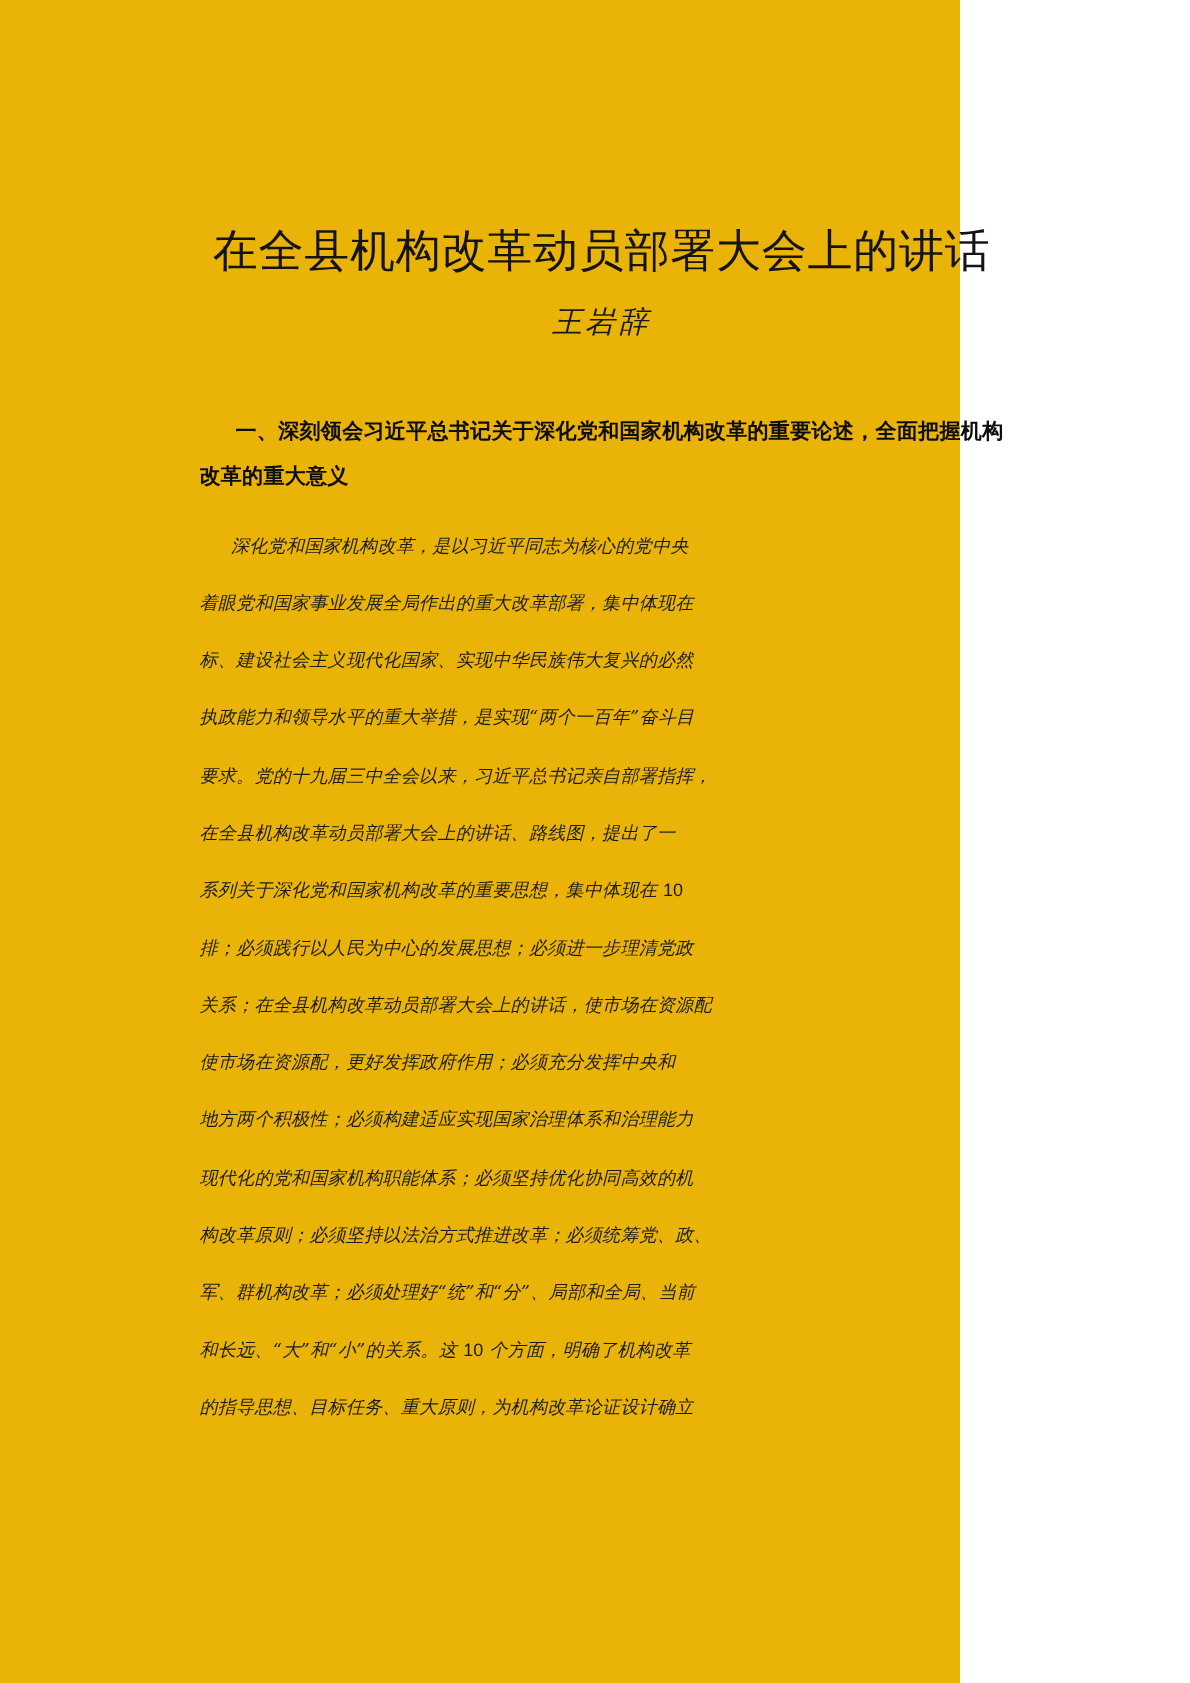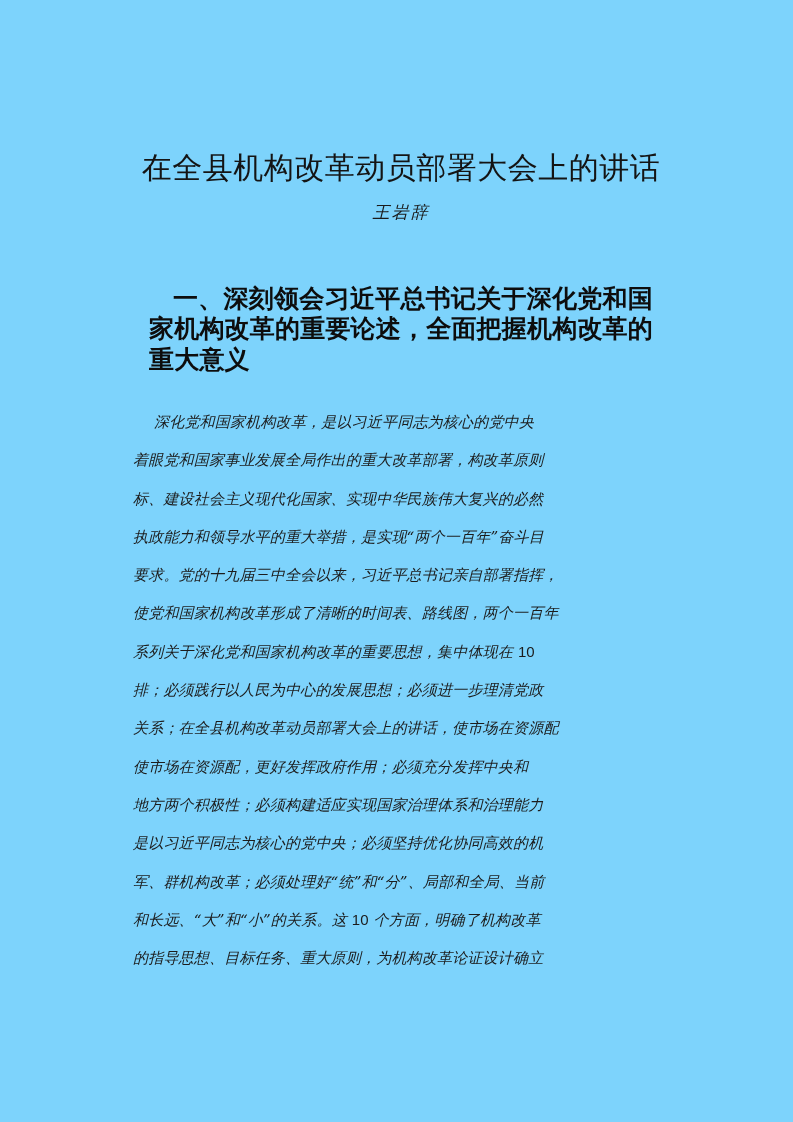--- a/index.html
+++ b/index.html
@@ -11,23 +11,23 @@
     width: 793px;
     height: 1122px;
     overflow: hidden;
     font-family: "DejaVu Serif", serif;
     color: #000000;
     -webkit-font-smoothing: antialiased;
   }
 
   .page {
     position: relative;
-    width: 793px;
+    width: 640px;
     height: 1122px;
-    background: #7dd3fc;
+    background: #eab308;
     box-sizing: border-box;
   }
 
   .content {
     position: absolute;
     left: 133px;
     top: 0;
     width: 536px;
   }
 
@@ -42,51 +42,51 @@
     letter-spacing: 0.5px;
     line-height: 1.35;
     color: #141414;
   }
 
   .doc-author {
     margin: 0;
     padding-top: 12px;
     text-align: center;
     font-family: "DejaVu Serif", "Liberation Serif", serif;
-    font-size: 17px;
+    font-size: 20px;
     font-weight: 400;
     font-style: italic;
     letter-spacing: 2px;
     color: #1a1a1a;
   }
 
   
   .section-heading {
-    margin: 16px;
+    margin: 0;
     padding-top: 44px;
-    font-family: Liberation Serif, serif;
-    font-size: 25px;
+    font-family: Liberation Sans, sans-serif;
+    font-size: 14px;
     font-weight: 700;
     line-height: 30.5px;
     letter-spacing: 0.2px;
     text-align: justify;
     text-justify: inter-ideograph;
     color: #0d0d0d;
   }
   .section-heading .ind {
     display: inline-block;
     width: 24px;
   }
 
   
   .body-para {
     margin: 0;
     padding-top: 12px;
     font-family: "DejaVu Serif", "Liberation Serif", serif;
-    font-size: 15px;
+    font-size: 12px;
     font-weight: 400;
     font-style: italic;
     line-height: 38.3px;
     letter-spacing: 0.2px;
     color: #1c1c1c;
   }
 
   .body-para .line {
     display: block;
     white-space: nowrap;
@@ -107,30 +107,31 @@
   <div class="content">
 
     <h1 class="doc-title">在全县机构改革动员部署大会上的讲话</h1>
 
     <div class="doc-author">王岩辞</div>
 
     <h2 class="section-heading"><span class="ind"></span><span>一、深刻领会习近平总书记关于深化党和国家机构改革的重要论述，全面把握机构改革的重大意义</span></h2>
 
     <p class="body-para">
         <span class="line first">深化党和国家机构改革，是以习近平同志为核心的党中央</span>
-        <span class="line">着眼党和国家事业发展全局作出的重大改革部署，构改革原则</span>
+        <span class="line">着眼党和国家事业发展全局作出的重大改革部署，集中体现在</span>
         <span class="line">标、建设社会主义现代化国家、实现中华民族伟大复兴的必然</span>
         <span class="line">执政能力和领导水平的重大举措，是实现“两个一百年”奋斗目</span>
         <span class="line">要求。党的十九届三中全会以来，习近平总书记亲自部署指挥，</span>
-        <span class="line">使党和国家机构改革形成了清晰的时间表、路线图，两个一百年</span>
+        <span class="line">在全县机构改革动员部署大会上的讲话、路线图，提出了一</span>
         <span class="line">系列关于深化党和国家机构改革的重要思想，集中体现在 <span class="num">10</span></span>
         <span class="line">排；必须践行以人民为中心的发展思想；必须进一步理清党政</span>
         <span class="line">关系；在全县机构改革动员部署大会上的讲话，使市场在资源配</span>
         <span class="line">使市场在资源配，更好发挥政府作用；必须充分发挥中央和</span>
         <span class="line">地方两个积极性；必须构建适应实现国家治理体系和治理能力</span>
-        <span class="line">是以习近平同志为核心的党中央；必须坚持优化协同高效的机</span>
+        <span class="line">现代化的党和国家机构职能体系；必须坚持优化协同高效的机</span>
+        <span class="line">构改革原则；必须坚持以法治方式推进改革；必须统筹党、政、</span>
         <span class="line">军、群机构改革；必须处理好“统”和“分”、局部和全局、当前</span>
         <span class="line">和长远、“大”和“小”的关系。这 <span class="num">10</span> 个方面，明确了机构改革</span>
         <span class="line">的指导思想、目标任务、重大原则，为机构改革论证设计确立</span>
       </p>
 
   </div>
 </div>
 
 </body></html>

